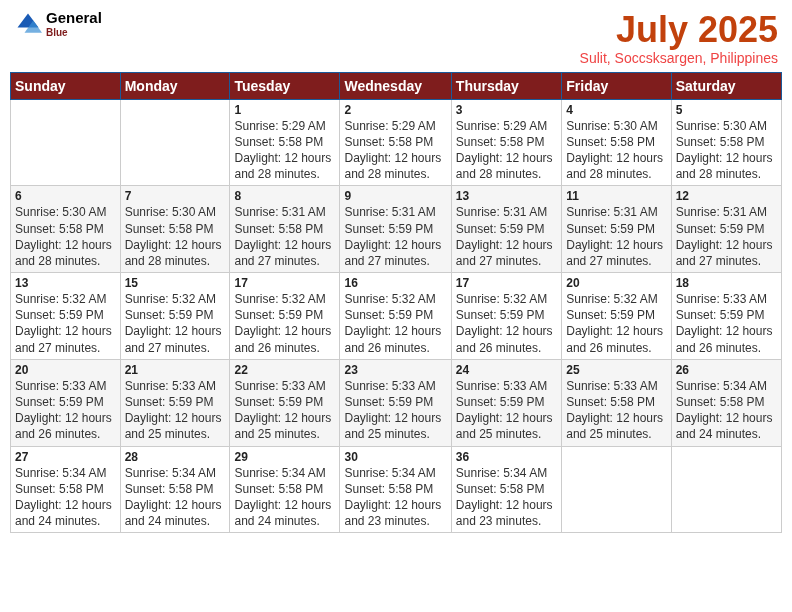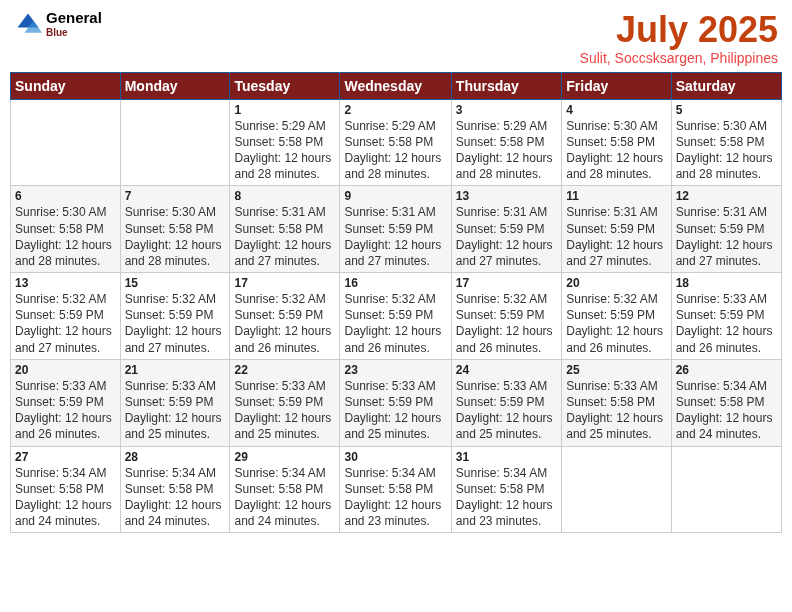--- a/index.html
+++ b/index.html
@@ -313,21 +313,21 @@
 Sunset: 5:58 PM
 Daylight: 12 hours and 24 minutes.</div>
         </td>
         <td>
           <span class="day-number">30</span>
           <div class="day-info" style="white-space: pre-line;">Sunrise: 5:34 AM
 Sunset: 5:58 PM
 Daylight: 12 hours and 23 minutes.</div>
         </td>
         <td>
-          <span class="day-number">31</span>
+          <span class="day-number">36</span>
           <div class="day-info" style="white-space: pre-line;">Sunrise: 5:34 AM
 Sunset: 5:58 PM
 Daylight: 12 hours and 23 minutes.</div>
         </td>
         <td class="empty-cell"></td>
         <td class="empty-cell"></td>
       </tr>
     </tbody>
 </table>
 

